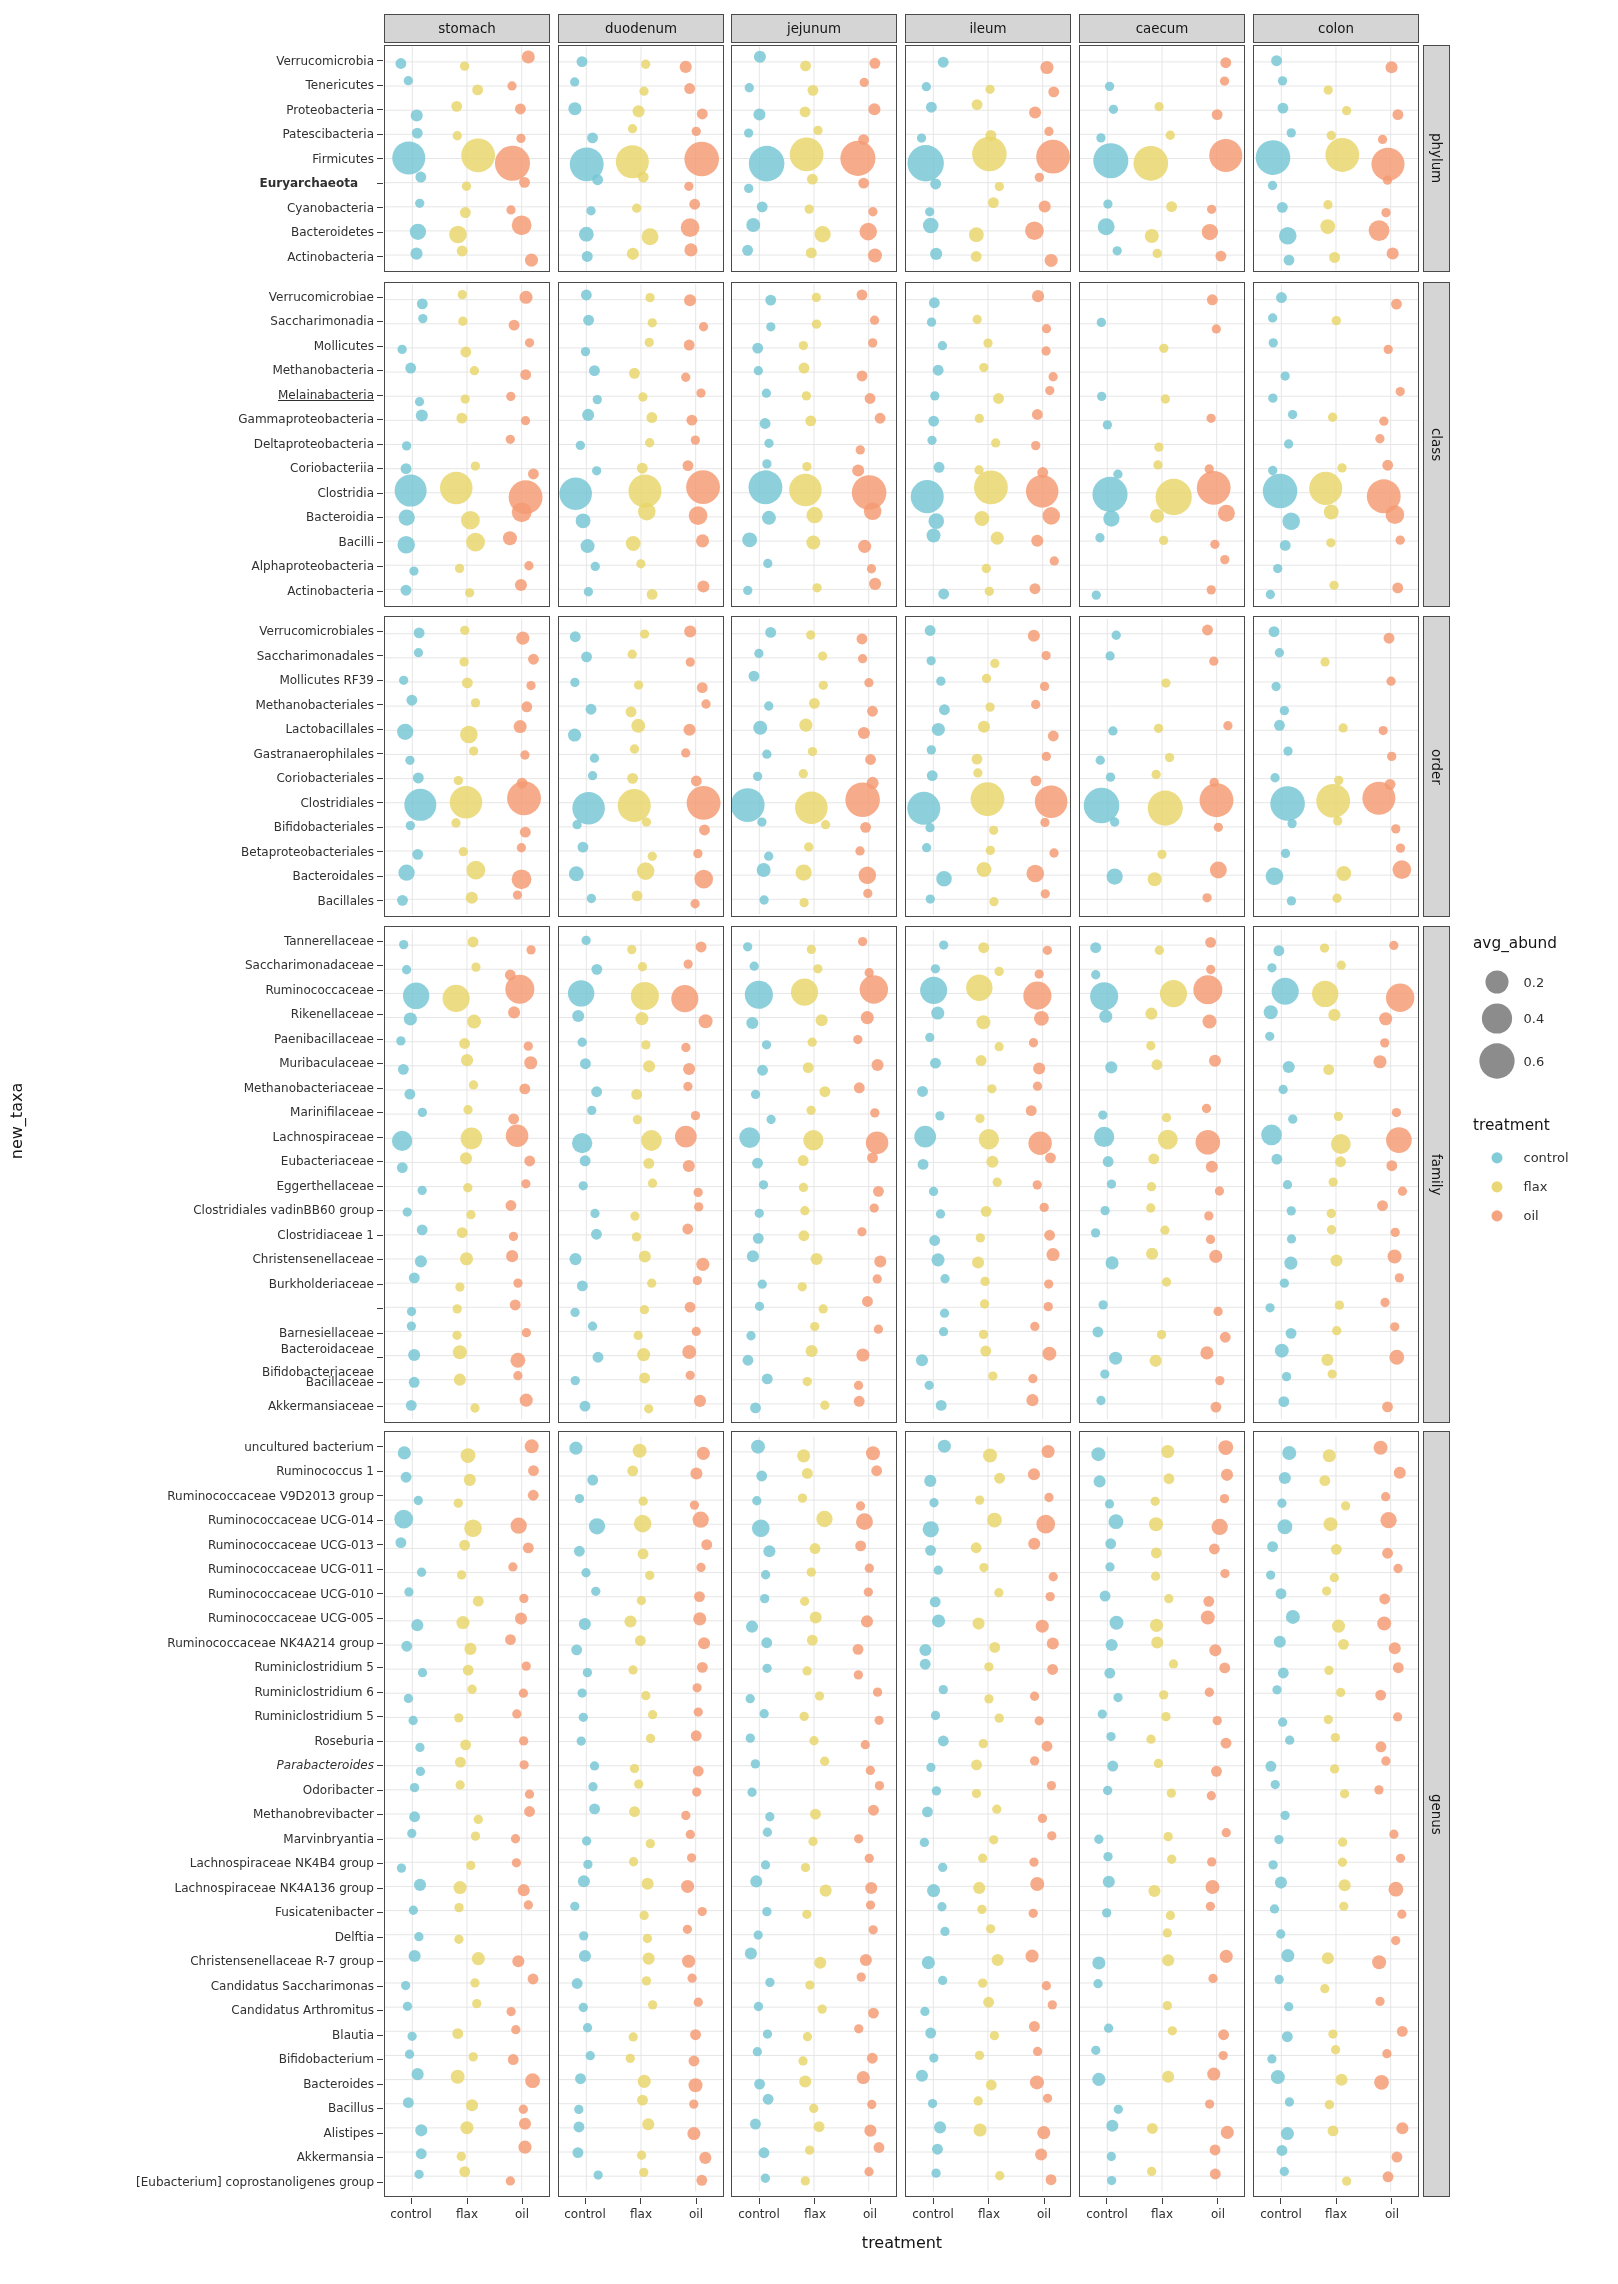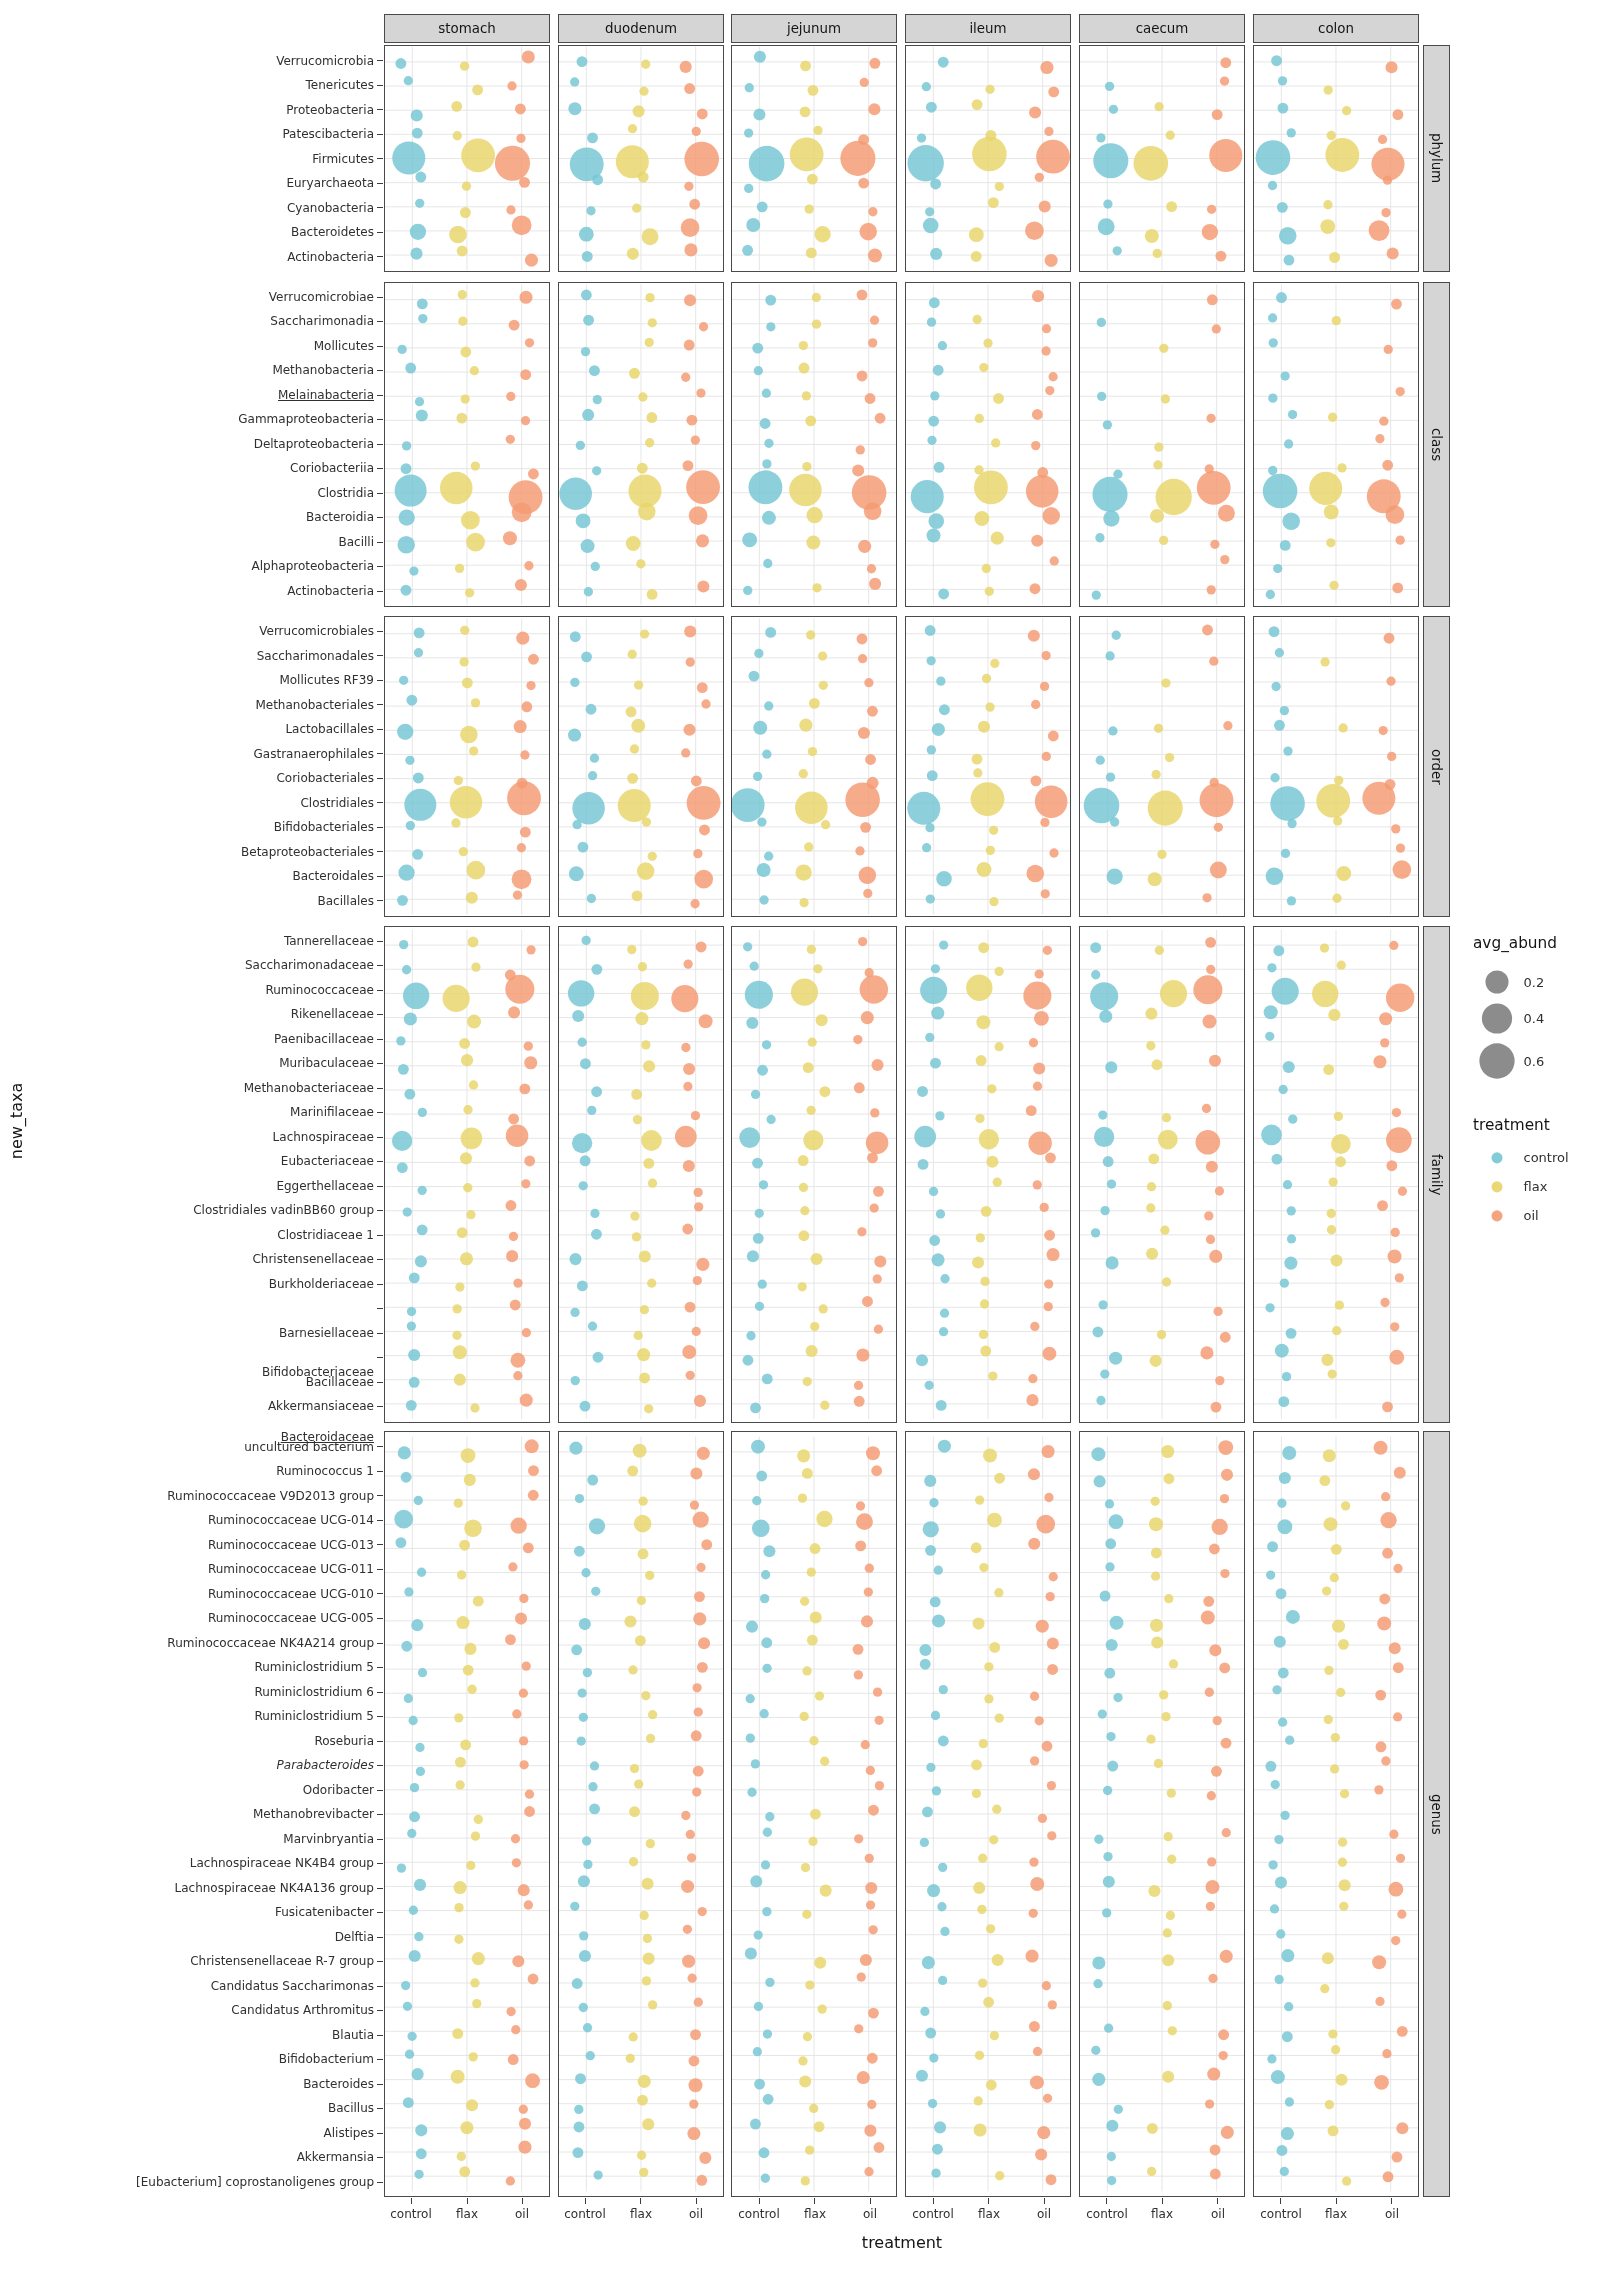--- a/index.html
+++ b/index.html
@@ -38,21 +38,21 @@
       <div class="ylab" style="left: 28px; top: 49px; width: 346px; height: 24.5px;">Verrucomicrobia</div>
       <div class="tickmark" style="left: 377px; top: 60px; width: 5.5px; height: 0.9px;"></div>
       <div class="ylab" style="left: 28px; top: 73px; width: 346px; height: 24.5px;">Tenericutes</div>
       <div class="tickmark" style="left: 377px; top: 85px; width: 5.5px; height: 0.9px;"></div>
       <div class="ylab" style="left: 28px; top: 98px; width: 346px; height: 24.5px;">Proteobacteria</div>
       <div class="tickmark" style="left: 377px; top: 109px; width: 5.5px; height: 0.9px;"></div>
       <div class="ylab" style="left: 28px; top: 122px; width: 346px; height: 24.5px;">Patescibacteria</div>
       <div class="tickmark" style="left: 377px; top: 134px; width: 5.5px; height: 0.9px;"></div>
       <div class="ylab" style="left: 28px; top: 147px; width: 346px; height: 24.5px;">Firmicutes</div>
       <div class="tickmark" style="left: 377px; top: 158px; width: 5.5px; height: 0.9px;"></div>
-      <div class="ylab" style="left: 28px; top: 171px; width: 346px; height: 24.5px;">Euryarchaeota</div>
+      <div class="ylab" style="left: 12px; top: 171px; width: 346px; height: 24.5px; font-weight: bold;">Euryarchaeota</div>
       <div class="tickmark" style="left: 377px; top: 183px; width: 5.5px; height: 0.9px;"></div>
       <div class="ylab" style="left: 28px; top: 196px; width: 346px; height: 24.5px;">Cyanobacteria</div>
       <div class="tickmark" style="left: 377px; top: 207px; width: 5.5px; height: 0.9px;"></div>
       <div class="ylab" style="left: 28px; top: 220px; width: 346px; height: 24.5px;">Bacteroidetes</div>
       <div class="tickmark" style="left: 377px; top: 232px; width: 5.5px; height: 0.9px;"></div>
       <div class="ylab" style="left: 28px; top: 245px; width: 346px; height: 24.5px;">Actinobacteria</div>
       <div class="tickmark" style="left: 377px; top: 256px; width: 5.5px; height: 0.9px;"></div>
       <svg class="panel" viewBox="0 0 360 491" style="left: 384px; top: 45px; width: 166px; height: 227px;">
         <line x1="60" x2="60" y1="0" y2="491" stroke="#E4E4E4" stroke-width="2"></line>
         <line x1="180" x2="180" y1="0" y2="491" stroke="#E4E4E4" stroke-width="2"></line>
@@ -976,21 +976,21 @@
       <div class="ylab" style="left: 28px; top: 1223px; width: 346px; height: 24.5px;">Clostridiaceae 1</div>
       <div class="tickmark" style="left: 377px; top: 1235px; width: 5.5px; height: 0.9px;"></div>
       <div class="ylab" style="left: 28px; top: 1247px; width: 346px; height: 24.5px;">Christensenellaceae</div>
       <div class="tickmark" style="left: 377px; top: 1259px; width: 5.5px; height: 0.9px;"></div>
       <div class="ylab" style="left: 28px; top: 1272px; width: 346px; height: 24.5px;">Burkholderiaceae</div>
       <div class="tickmark" style="left: 377px; top: 1284px; width: 5.5px; height: 0.9px;"></div>
       <div class="ylab" style="left: 28px; top: 1360px; width: 346px; height: 24.5px;">Bifidobacteriaceae</div>
       <div class="tickmark" style="left: 377px; top: 1308px; width: 5.5px; height: 0.9px;"></div>
       <div class="ylab" style="left: 28px; top: 1321px; width: 346px; height: 24.5px;">Barnesiellaceae</div>
       <div class="tickmark" style="left: 377px; top: 1333px; width: 5.5px; height: 0.9px;"></div>
-      <div class="ylab" style="left: 28px; top: 1425px; width: 346px; height: 24.5px; text-decoration: underline;">Bacteroidaceae</div>
+      <div class="ylab" style="left: 28px; top: 1337px; width: 346px; height: 24.5px;">Bacteroidaceae</div>
       <div class="tickmark" style="left: 377px; top: 1357px; width: 5.5px; height: 0.9px;"></div>
       <div class="ylab" style="left: 28px; top: 1370px; width: 346px; height: 24.5px;">Bacillaceae</div>
       <div class="tickmark" style="left: 377px; top: 1382px; width: 5.5px; height: 0.9px;"></div>
       <div class="ylab" style="left: 28px; top: 1394px; width: 346px; height: 24.5px;">Akkermansiaceae</div>
       <div class="tickmark" style="left: 377px; top: 1406px; width: 5.5px; height: 0.9px;"></div>
       <svg class="panel" viewBox="0 0 360 1074" style="left: 384px; top: 926px; width: 166px; height: 497px;">
         <line x1="60" x2="60" y1="0" y2="1074" stroke="#E4E4E4" stroke-width="2"></line>
         <line x1="180" x2="180" y1="0" y2="1074" stroke="#E4E4E4" stroke-width="2"></line>
         <line x1="300" x2="300" y1="0" y2="1074" stroke="#E4E4E4" stroke-width="2"></line>
         <line x1="0" x2="360" y1="33.5" y2="33.5" stroke="#E4E4E4" stroke-width="2"></line>

